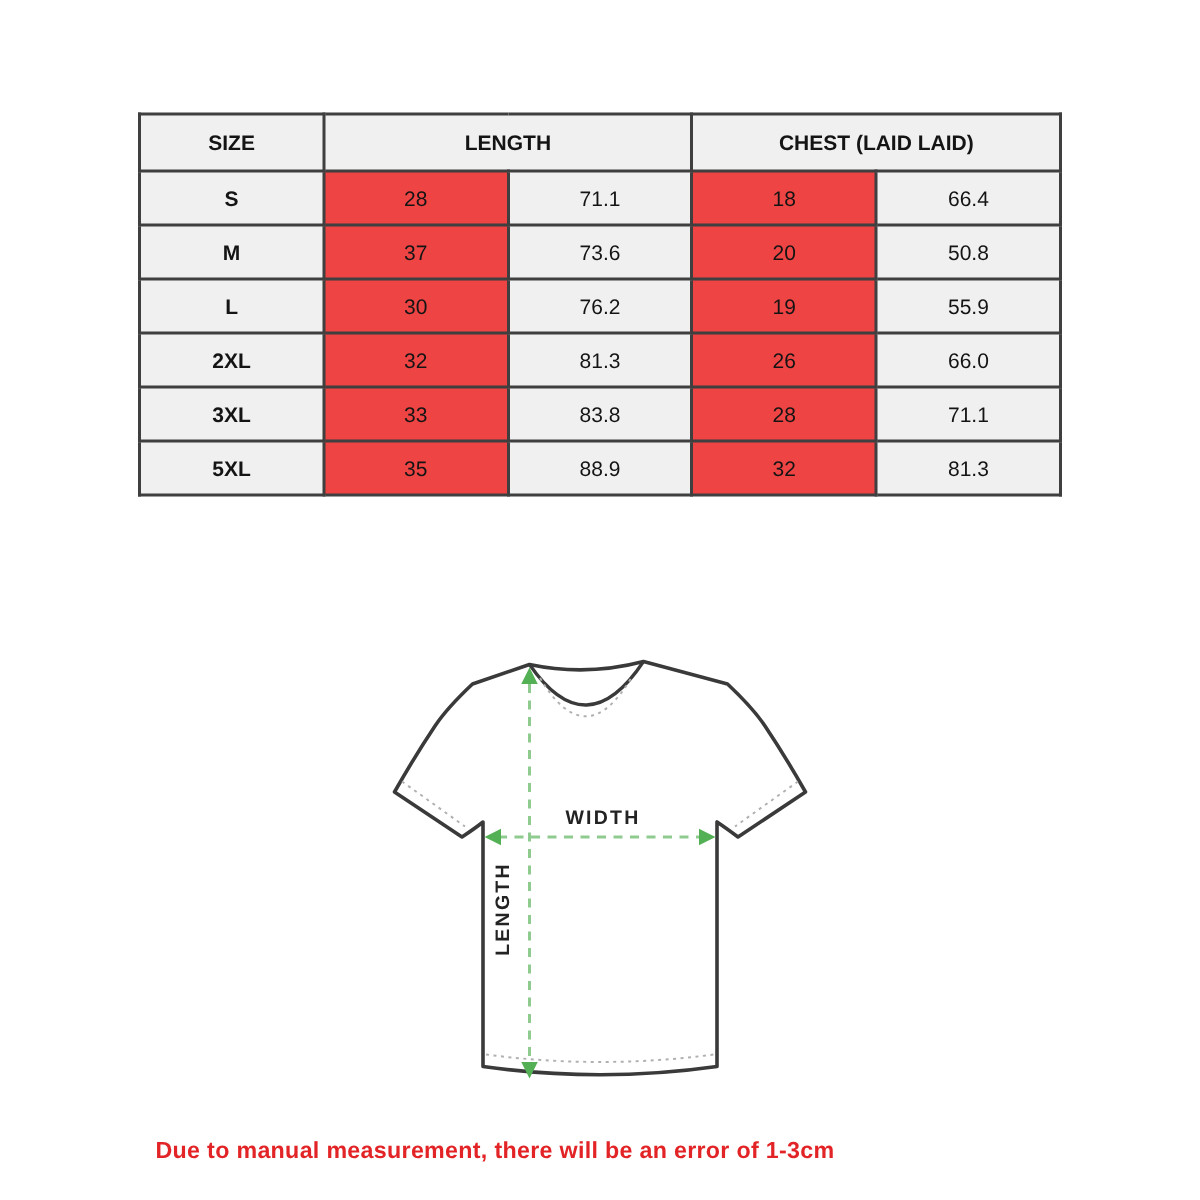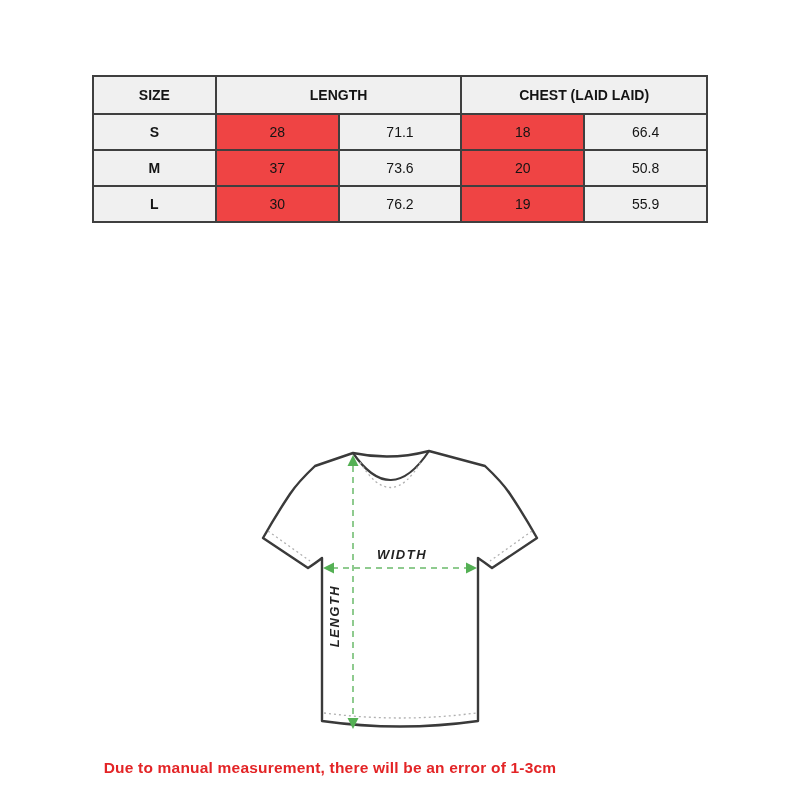--- a/index.html
+++ b/index.html
@@ -12,21 +12,21 @@
 
   table.size-table{position:absolute;left:92px;top:75px;width:616px;
           border-collapse:collapse;table-layout:fixed;}
   .size-table th,.size-table td{border:2px solid #3f3f3f;text-align:center;
           vertical-align:middle;color:#141414;font-size:14px;padding:1px;}
   .size-table th{height:34px;font-weight:bold;background:#f0f0f0;}
   .size-table td{height:32px;background:#ef4444;font-weight:normal;}
   .size-table td.shade{background:#f0f0f0;}
   .size-table td.bold{font-weight:bold;}
 
-  .diagram{position:absolute;left:240px;top:430px;width:320px;height:320px;font-style:italic;}
+  .diagram{position:absolute;left:240px;top:420px;width:320px;height:320px;}
 
   .footer-note{position:absolute;left:0;top:759px;width:660px;text-align:center;
           font-weight:bold;font-size:15.5px;letter-spacing:.2px;}
 
   svg text.dim-label{font-family:"Liberation Sans",sans-serif;font-weight:bold;
           font-size:13px;letter-spacing:1.5px;fill:#232323;}
 </style>
 </head>
 <body>
 
@@ -67,23 +67,44 @@
 
     <tr>
       <td class="shade bold">L</td>
       <td>30</td>
       <td class="shade">76.2</td>
       <td>19</td>
       <td class="shade">55.9</td>
     </tr>
 
 
+    <tr>
+      <td class="shade bold">2XL</td>
+      <td>32</td>
+      <td class="shade">81.3</td>
+      <td>26</td>
+      <td class="shade">66.0</td>
+    </tr>
+
+    <tr>
+      <td class="shade bold">3XL</td>
+      <td>33</td>
+      <td class="shade">83.8</td>
+      <td>28</td>
+      <td class="shade">71.1</td>
+    </tr>
 
 
-
+    <tr>
+      <td class="shade bold">5XL</td>
+      <td>35</td>
+      <td class="shade">88.9</td>
+      <td>32</td>
+      <td class="shade">81.3</td>
+    </tr>
   </tbody>
   </table>
 
   <div class="diagram">
     <svg width="320" height="320" viewBox="0 0 320 320">
 
       <path d="M 113 23
            Q 151 31 189 21
            L 245 36
            Q 262 52 270 64

